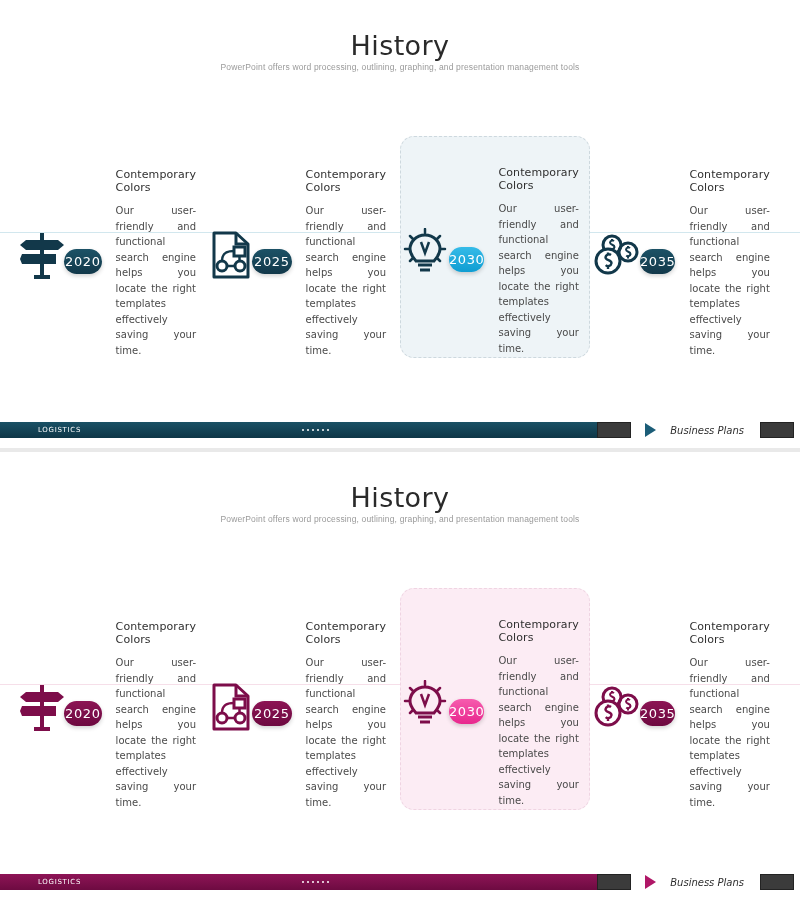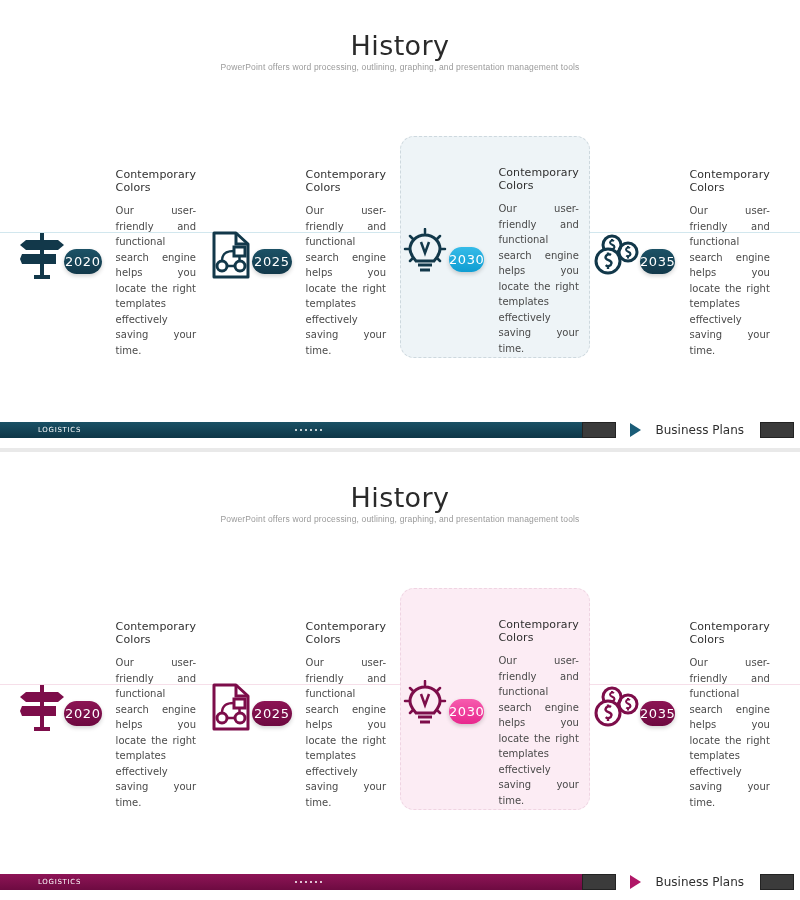--- a/index.html
+++ b/index.html
@@ -172,24 +172,25 @@
   }
   .play-btn {
     width: 0; height: 0;
     border-left: 11px solid #1b5d78;
     border-top: 7px solid transparent;
     border-bottom: 7px solid transparent;
     margin: 0 14px 0 14px;
   }
   .slide.pink .play-btn { border-left-color: #b01767; }
   .footer-label {
-    font-size: 12px;
+    font-size: 10px;
     color: #2f2f2f;
     white-space: nowrap;
     font-family: "DejaVu Sans", sans-serif;
+    font-style: italic;
   }
   .footer-box {
     width: 34px; height: 16px;
     background: #3b3b3b;
     border: 1px solid #232323;
     margin-left: 16px;
     margin-right: 6px;
   }
 </style>
 </head>

